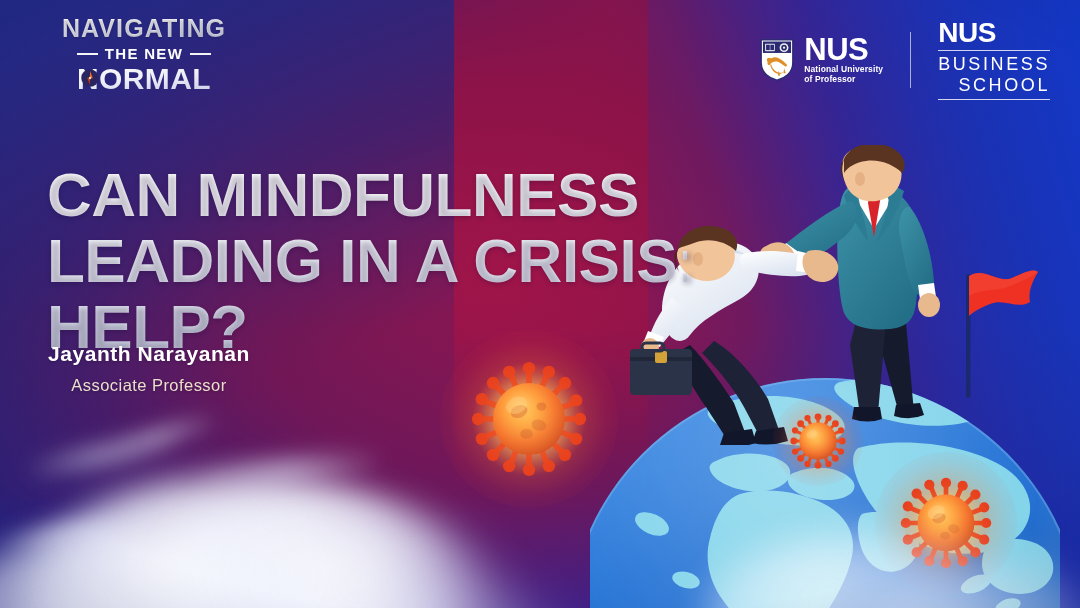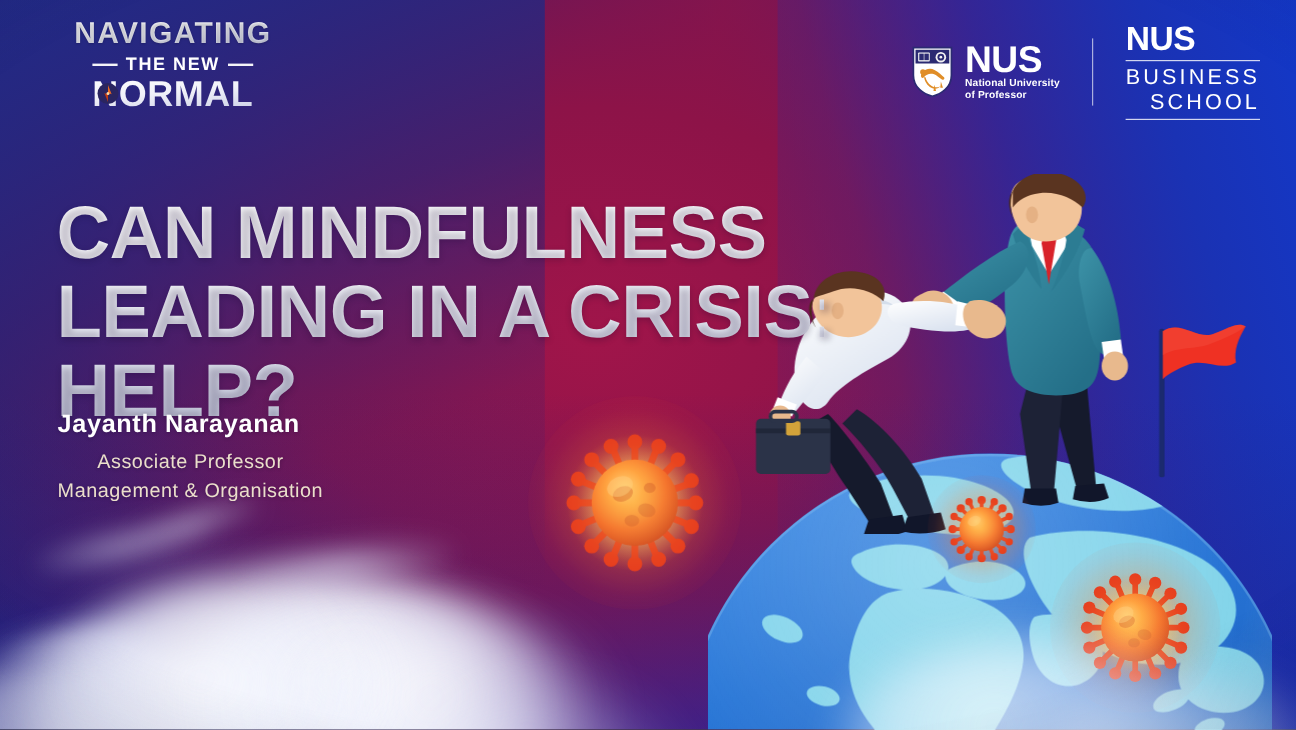--- a/index.html
+++ b/index.html
@@ -594,17 +594,16 @@
   <h1 class="title">
     <span class="title-line">CAN MINDFULNESS</span>
     <span class="title-line">LEADING IN A CRISIS:</span>
     <span class="title-line">HELP?</span>
   </h1>
 
   <div class="speaker">
     <div class="speaker-name">Jayanth Narayanan</div>
     <div class="speaker-role">
       <div>Associate Professor</div>
-      <div>Management &amp; Organisation</div>
     </div>
   </div>
 
 </div>
 
 </body></html>

